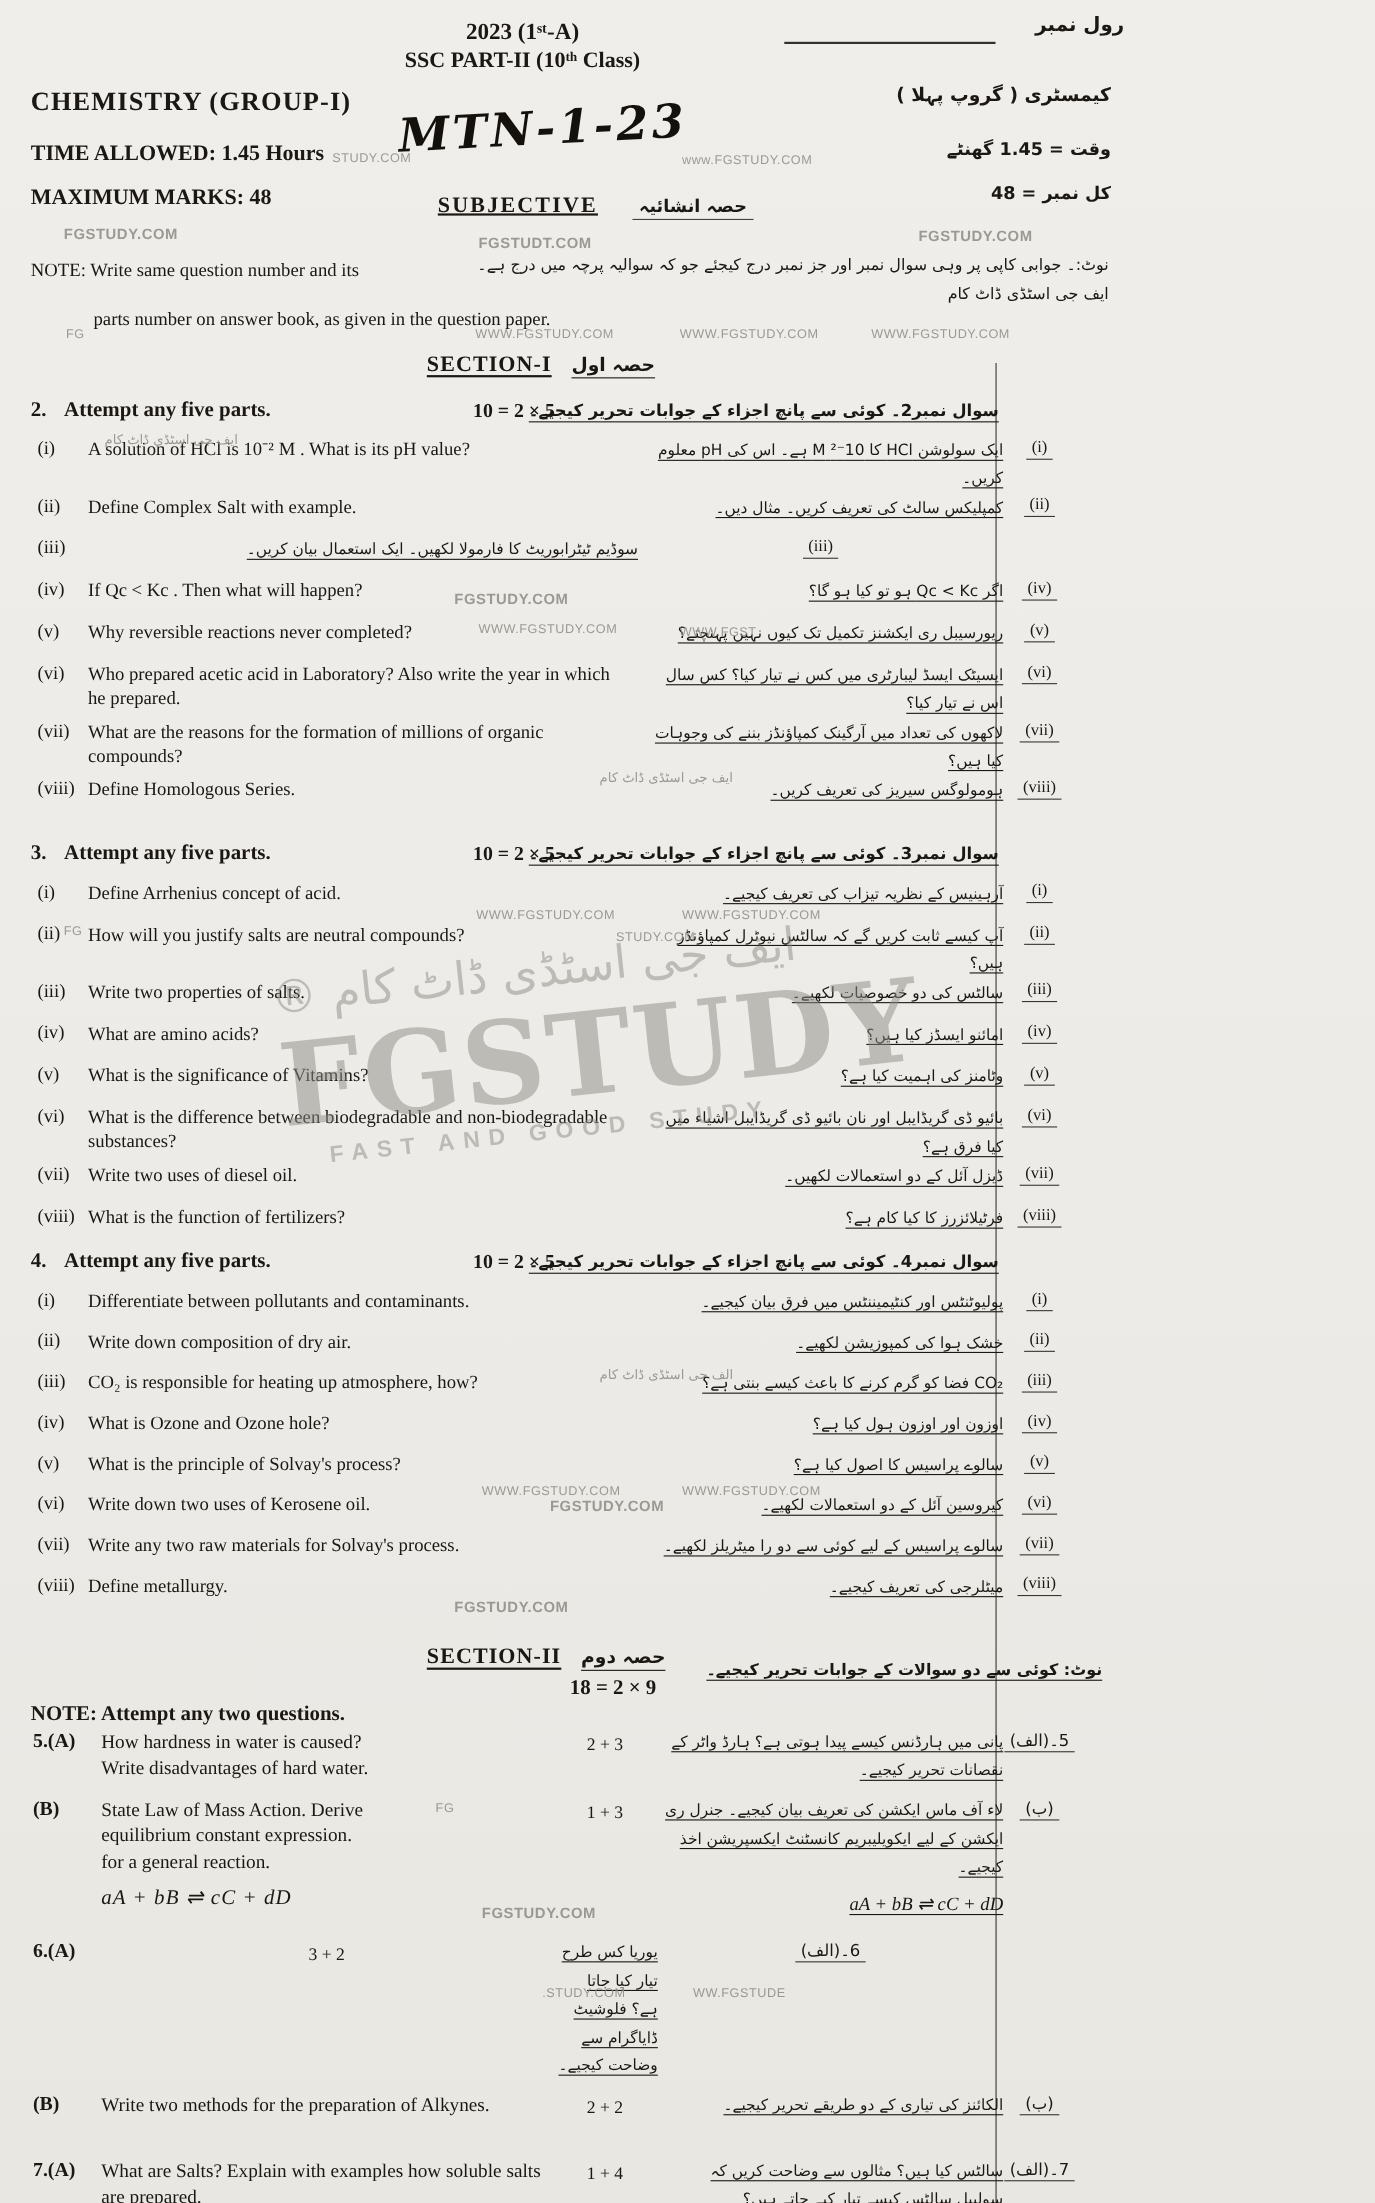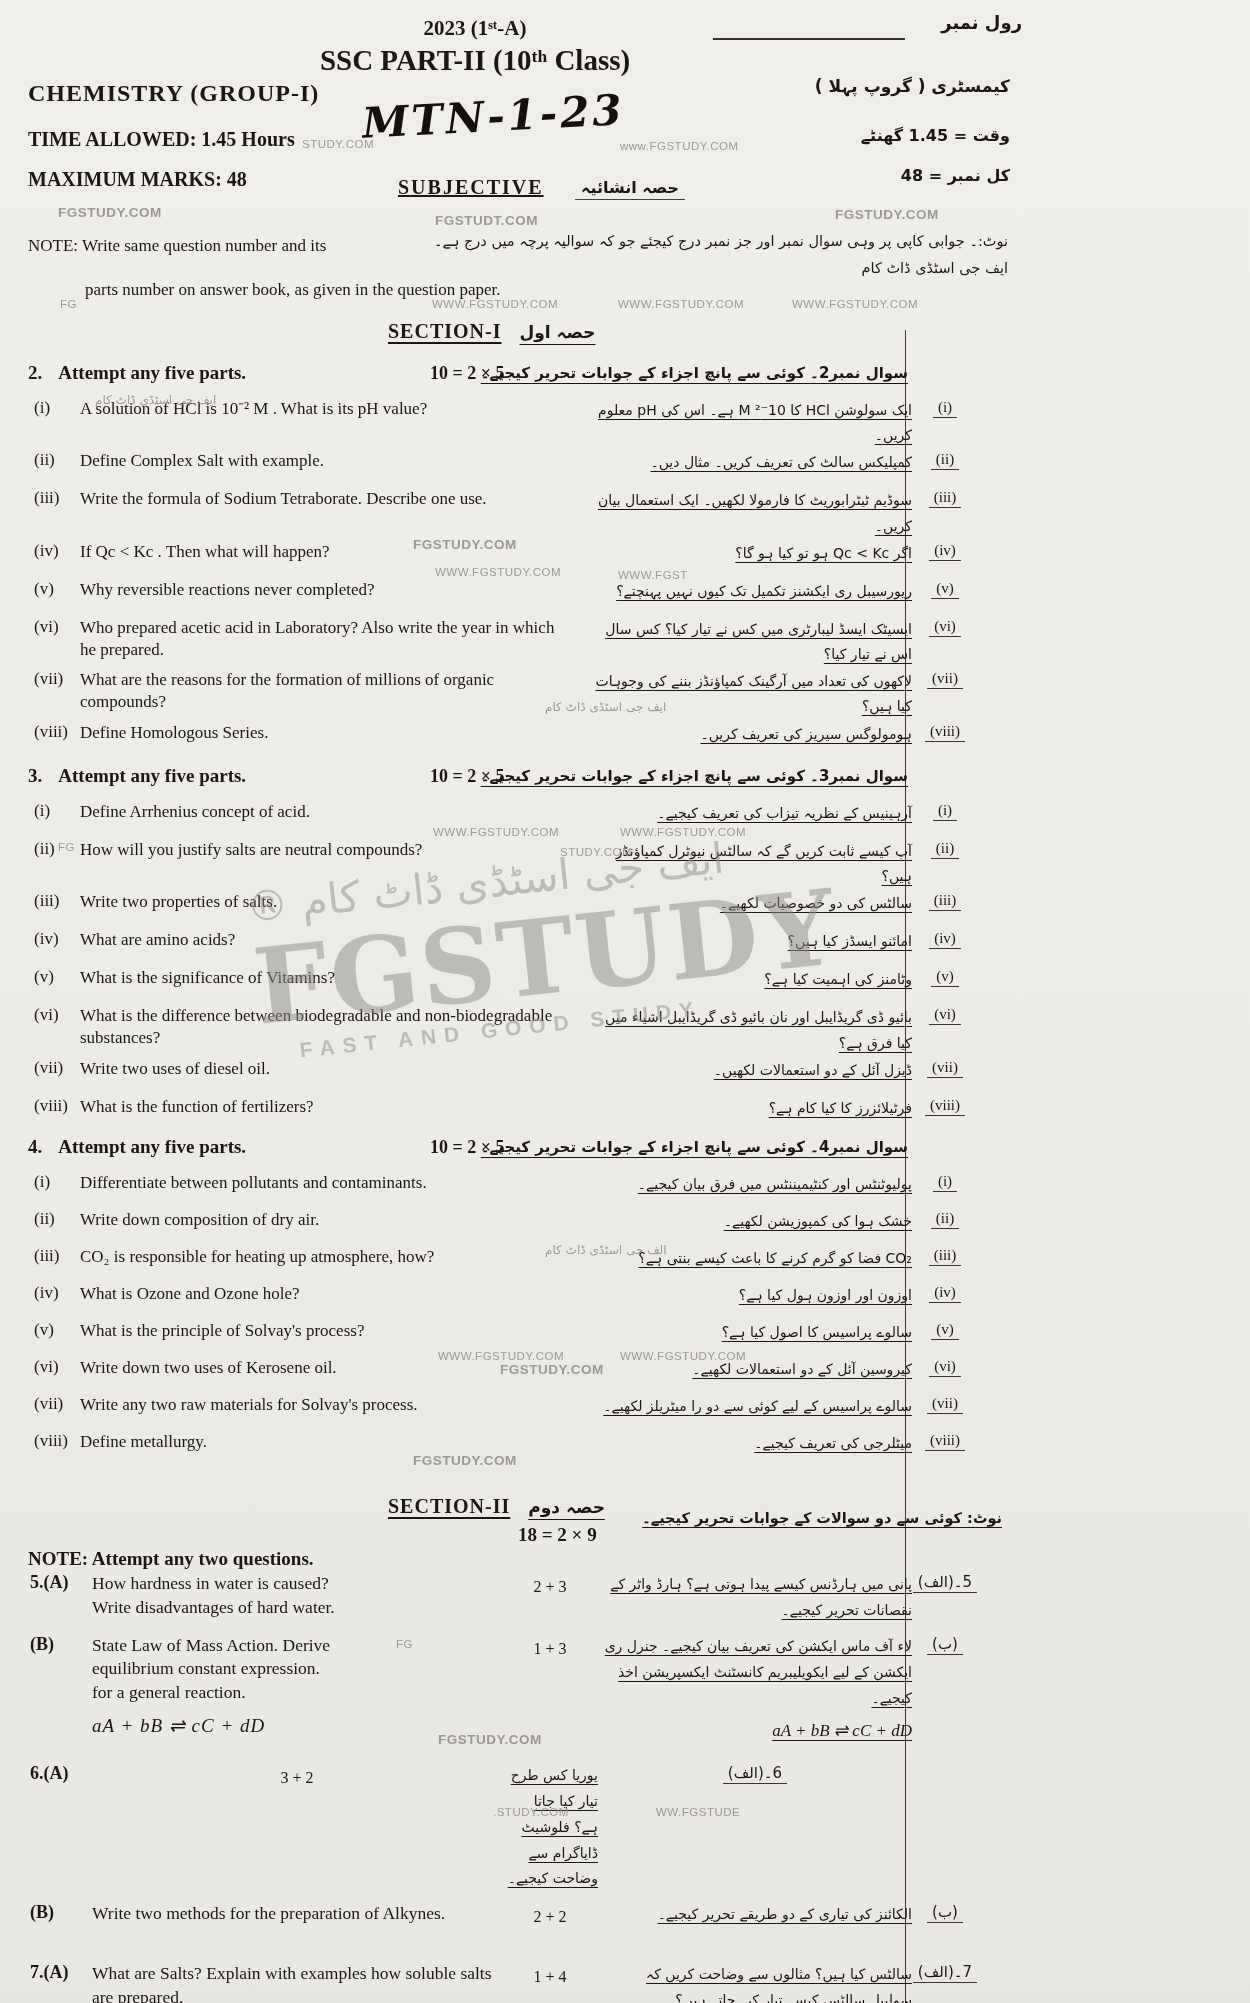--- a/index.html
+++ b/index.html
@@ -7,21 +7,21 @@
   .page {
     position:relative; width:1250px; height:2003px; overflow:hidden;
     background:linear-gradient(180deg,#efeeea 0%,#ecebe7 55%,#e8e7e2 100%);
     font-family:"Liberation Serif", serif; color:#1b1712;
   }
   .abs { position:absolute; }
   .ur { font-family:"DejaVu Sans", sans-serif; direction:rtl; }
 
   
   .hdr-year  { top:16px; left:0; width:76%; text-align:center; font-size:21px; font-weight:bold; }
-  .hdr-exam  { top:44px; left:0; width:76%; text-align:center; font-size:29px; font-weight:bold; }
+  .hdr-exam  { top:44px; left:0; width:76%; text-align:center; font-size:20px; font-weight:bold; }
   .roll-label{ top:12px; right:228px; font-size:18px; font-weight:bold; }
   .roll-line { top:38px; right:345px; width:192px; border-top:2px solid #33302b; height:0; }
   .subject-en{ top:80px; left:28px; font-size:24px; font-weight:bold; letter-spacing:1px; }
   .time-en   { top:128px; left:28px; font-size:20px; font-weight:bold; }
   .marks-en  { top:168px; left:28px; font-size:20px; font-weight:bold; }
   .subjective{ top:176px; left:398px; font-size:20px; font-weight:bold; letter-spacing:2px; text-decoration:underline; }
   .subjective-ur { top:178px; left:575px; font-size:16px; font-weight:bold; border-bottom:1px solid #44403a; padding:0 6px 2px; }
   .handwritten {
     top:92px; left:362px; font-size:42px; font-style:italic; font-weight:bold;
     font-family:"DejaVu Serif", serif; transform:rotate(-3deg); letter-spacing:3px; color:#14110d;
@@ -130,21 +130,20 @@
         <span class="pm"><span>(i)</span></span>
       </div>
     <div class="prow">
         <span class="pn">(ii)</span>
         <span class="pe">Define Complex Salt with example.</span>
         <span class="pu">کمپلیکس سالٹ کی تعریف کریں۔ مثال دیں۔</span>
         <span class="pm"><span>(ii)</span></span>
       </div>
     <div class="prow">
         <span class="pn">(iii)</span>
-        <span class="pe">Write the formula of Sodium Tetraborate. Describe one use.</span>
         <span class="pu">سوڈیم ٹیٹرابوریٹ کا فارمولا لکھیں۔ ایک استعمال بیان کریں۔</span>
         <span class="pm"><span>(iii)</span></span>
       </div>
     <div class="prow">
         <span class="pn">(iv)</span>
         <span class="pe">If Qc &lt; Kc .  Then what will happen?</span>
         <span class="pu">اگر Qc &lt; Kc ہو تو کیا ہو گا؟</span>
         <span class="pm"><span>(iv)</span></span>
       </div>
     <div class="prow">
@@ -374,21 +373,21 @@
   <div class="wm" style="left:618px; top:569px;">WWW.FGST</div>
   <div class="wm" style="left:433px; top:826px;">WWW.FGSTUDY.COM</div>
   <div class="wm" style="left:560px; top:846px;">STUDY.COM</div>
   <div class="wm" style="left:620px; top:826px;">WWW.FGSTUDY.COM</div>
   <div class="wm" style="left:438px; top:1350px;">WWW.FGSTUDY.COM</div>
   <div class="wm wmb" style="left:500px; top:1362px;">FGSTUDY.COM</div>
   <div class="wm" style="left:620px; top:1350px;">WWW.FGSTUDY.COM</div>
   <div class="wm wmb" style="left:413px; top:1453px;">FGSTUDY.COM</div>
   <div class="wm wmb" style="left:438px; top:1732px;">FGSTUDY.COM</div>
   <div class="wm" style="left:493px; top:1806px;">.STUDY.COM</div>
-  <div class="wm" style="left:656px; top:1806px;">WW.FGSTUDE</div>
+  <div class="wm" style="left:630px; top:1806px;">WW.FGSTUDE</div>
   <div class="wm wmu" style="left:95px;  top:393px;">ایف جی اسٹڈی ڈاٹ کام</div>
   <div class="wm wmu" style="left:545px; top:700px;">ایف جی اسٹڈی ڈاٹ کام</div>
   <div class="wm wmu" style="left:545px; top:1243px;">الف جی اسٹڈی ڈاٹ کام</div>
   <div class="wm" style="left:60px;  top:298px;">FG</div>
   <div class="wm" style="left:58px;  top:841px;">FG</div>
   <div class="wm" style="left:396px; top:1638px;">FG</div>
 
 </div>
 
 </body></html>

